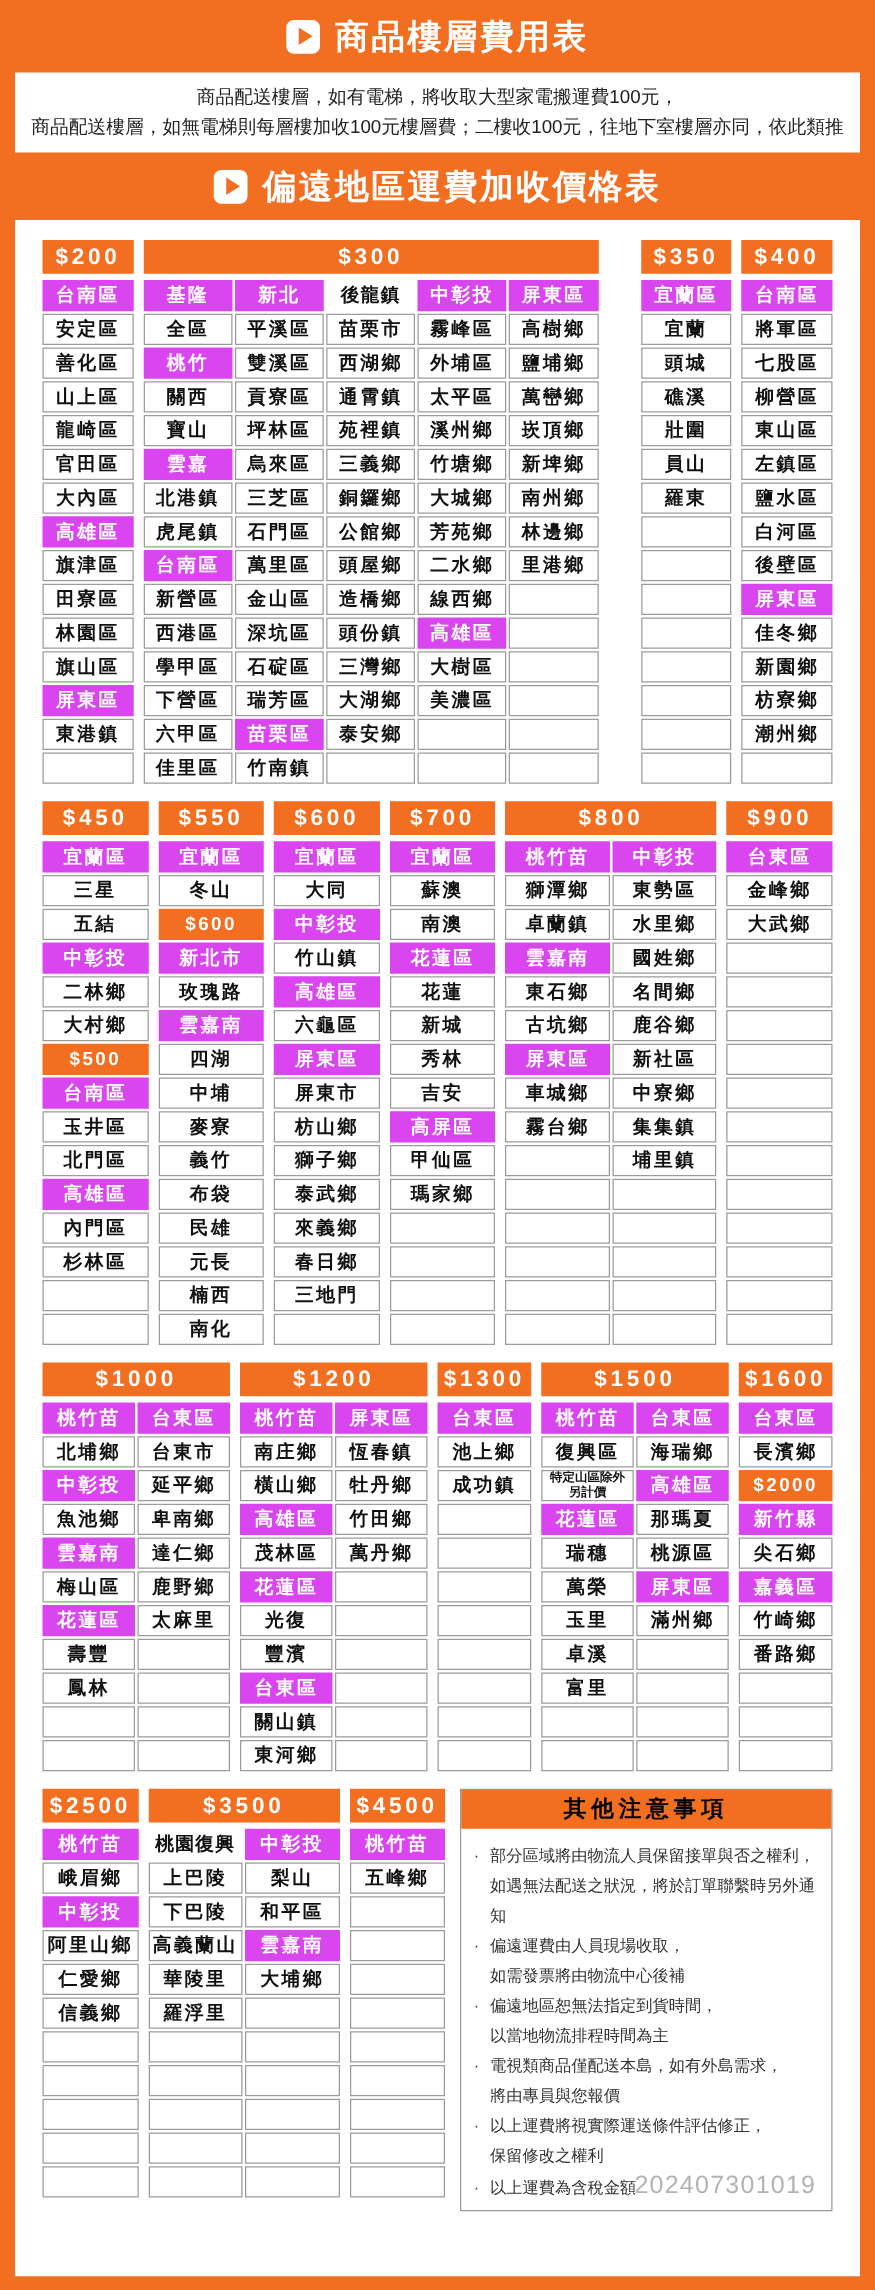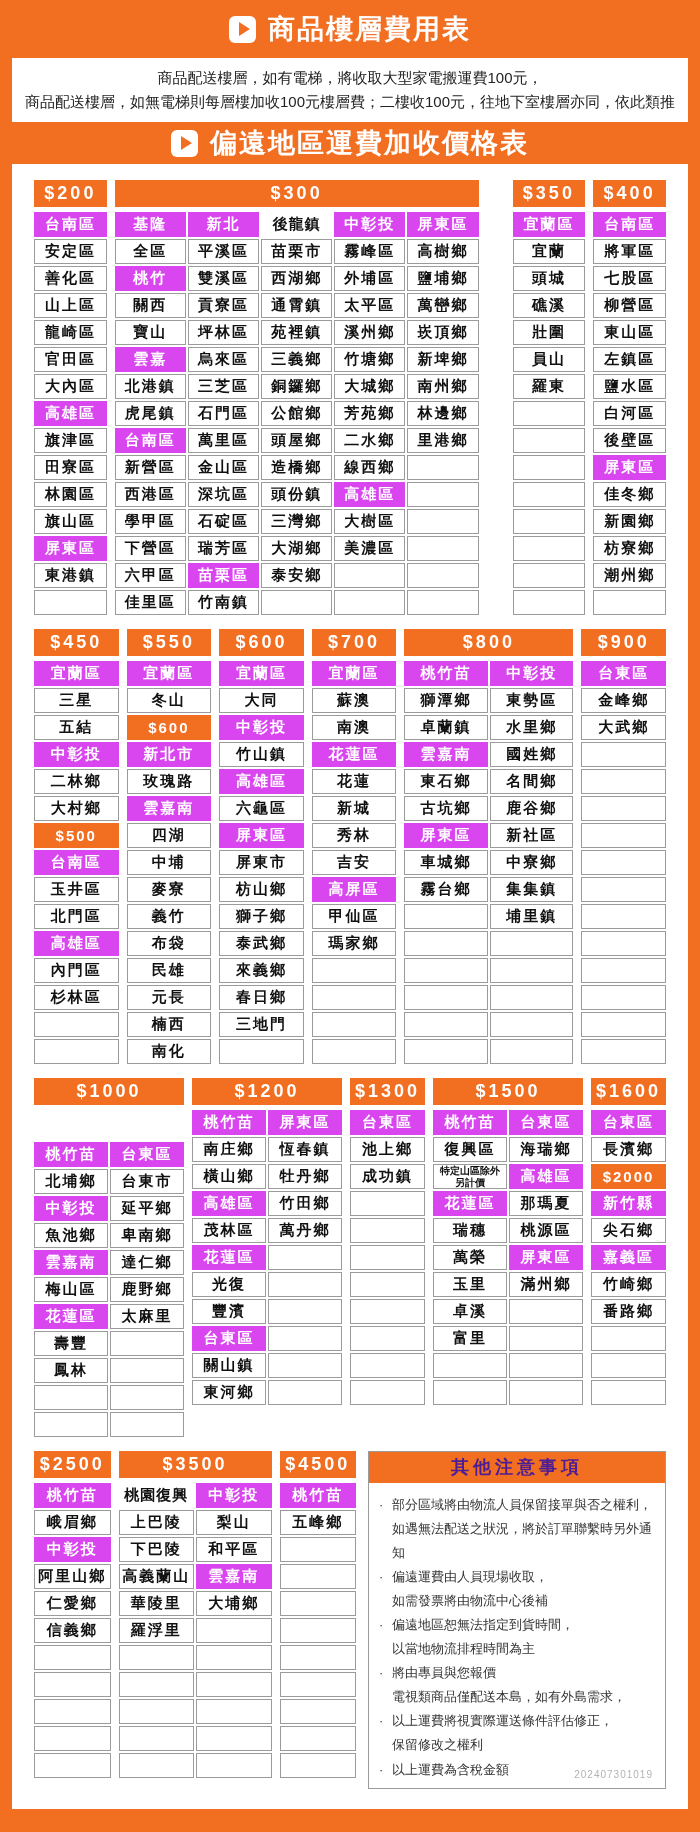--- a/index.html
+++ b/index.html
@@ -7,21 +7,21 @@
   body {
     width:700px;
     font-family:"Liberation Sans","DejaVu Sans",sans-serif;
     background:#f26e21;
   }
   .page { width:700px; height:1832px; background:#f26e21; overflow:hidden; }
 
   
   .title-band { display:flex; align-items:center; justify-content:center; gap:12px; color:#fff;font-family:Liberation Serif, serif; }
   .band1 { height:58px; }
-  .band2 { height:42px; }
+  .band2 { height:54px; }
   .title-text { font-size:27px; font-weight:bold; letter-spacing:2px; }
   .play-icon { width:27px; height:27px; background:#fff; border-radius:6px; position:relative; flex:0 0 auto; }
   .play-icon::after {
     content:""; position:absolute; left:10px; top:6px;
     border-left:11px solid #f26e21; border-top:7.5px solid transparent; border-bottom:7.5px solid transparent;
   }
 
   
   .floor-box {
     background:#fff; margin:0 12px; height:64px;
@@ -59,29 +59,29 @@
   }
 
   
   .bottom-row { display:flex; gap:12px; align-items:stretch; }
   .bottom-row .ptable { flex:0 0 322px; margin-bottom:0; }
   .notes {
     flex:1 1 auto; border:1px solid #9b9b9b; position:relative;
     display:flex; flex-direction:column; min-height:335px;
   }
   .notes-title {
-    background:#f26e21; color:#4c1d95; text-align:center;
+    background:#f26e21; color:#000000; text-align:center;
     height:31px; line-height:31px; font-size:18px; font-weight:bold; letter-spacing:4px;
   }
   .notes-body { padding:10px 8px 6px 10px; font-size:13px; color:#333; font-weight:500; }
   .note-item { display:flex; line-height:1.85; }
   .note-bullet { width:13px; flex:0 0 auto; }
   .timestamp {
     position:absolute; right:12px; bottom:8px;
-    color:#b3b3b3; font-size:10px; letter-spacing:1px;
+    color:#b3b3b3; font-size:20px; letter-spacing:1px;
   }
 </style>
 </head>
 <body>
 
 <div class="page">
 
   <div class="title-band band1">
     <span class="play-icon"></span>
     <span class="title-text">商品樓層費用表</span>
@@ -401,21 +401,21 @@
               <div class="cell empty"></div>
               <div class="cell empty"></div>
               <div class="cell empty"></div>
               <div class="cell empty"></div>
               <div class="cell empty"></div>
             </div>
           </div>
         </div>
       </div>
     <div class="ptable">
-        <div class="group" style="flex: 2 1 0px; gap: 32px;">
+        <div class="group" style="flex: 2 1 0px;">
           <div class="price-bar">$1000</div>
           <div class="cols">
             <div class="col">
               <div class="cell blue">桃竹苗</div>
               <div class="cell plain">北埔鄉</div>
               <div class="cell blue">中彰投</div>
               <div class="cell plain">魚池鄉</div>
               <div class="cell blue">雲嘉南</div>
               <div class="cell plain">梅山區</div>
               <div class="cell blue">花蓮區</div>
@@ -629,22 +629,22 @@
             <div class="note-item">
               <div class="note-bullet">·</div>
               <div class="note-lines">
                 <div>偏遠地區恕無法指定到貨時間，</div>
                 <div>以當地物流排程時間為主</div>
               </div>
             </div>
             <div class="note-item">
               <div class="note-bullet">·</div>
               <div class="note-lines">
+                <div>電視類商品僅配送本島，如有外島需求，</div>
                 <div>將由專員與您報價</div>
-                <div>電視類商品僅配送本島，如有外島需求，</div>
               </div>
             </div>
             <div class="note-item">
               <div class="note-bullet">·</div>
               <div class="note-lines">
                 <div>以上運費將視實際運送條件評估修正，</div>
                 <div>保留修改之權利</div>
               </div>
             </div>
             <div class="note-item">

